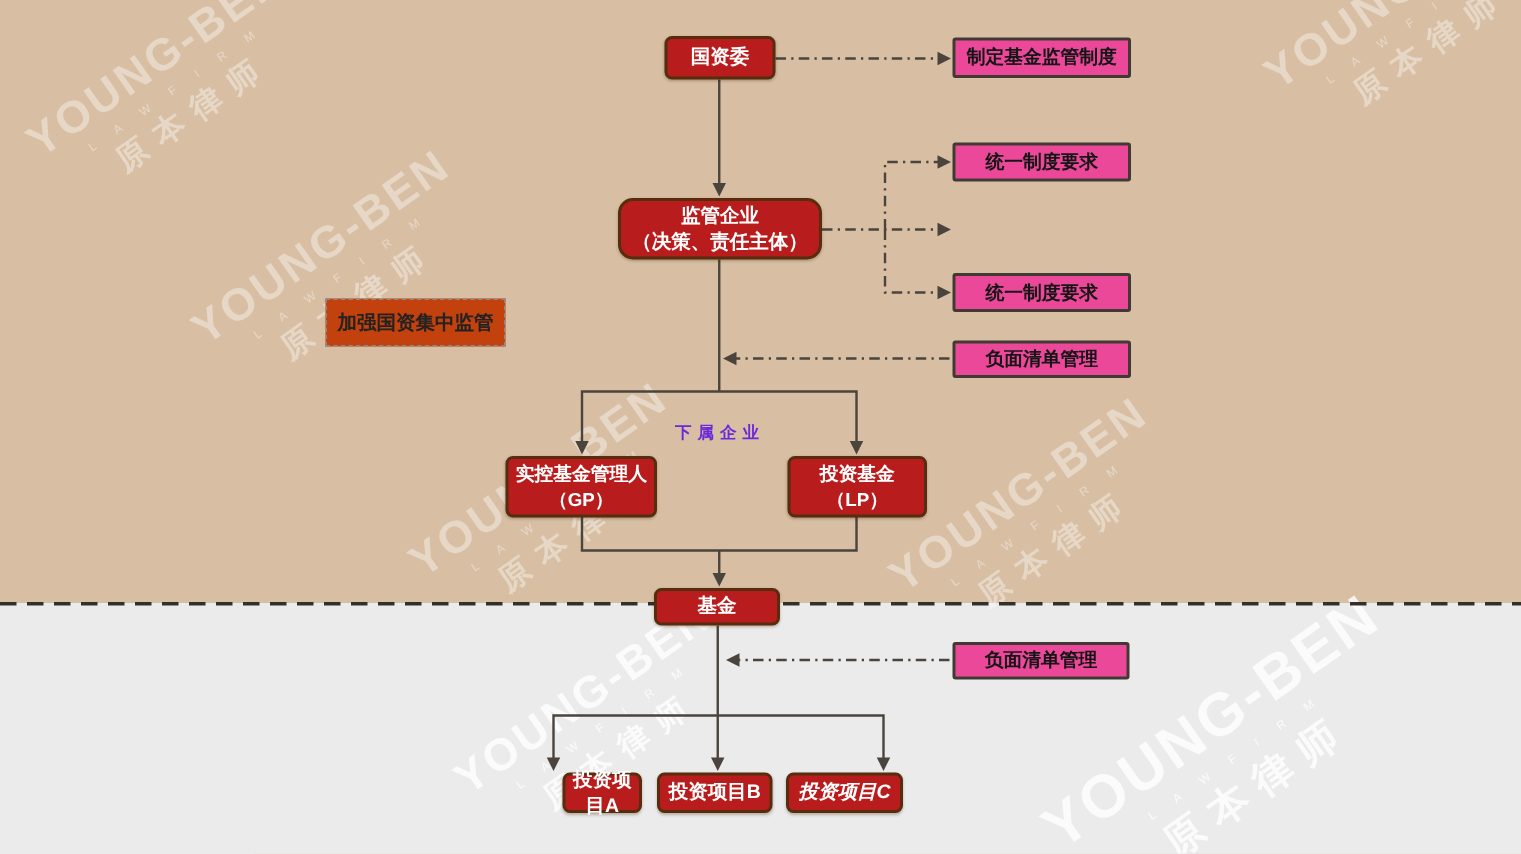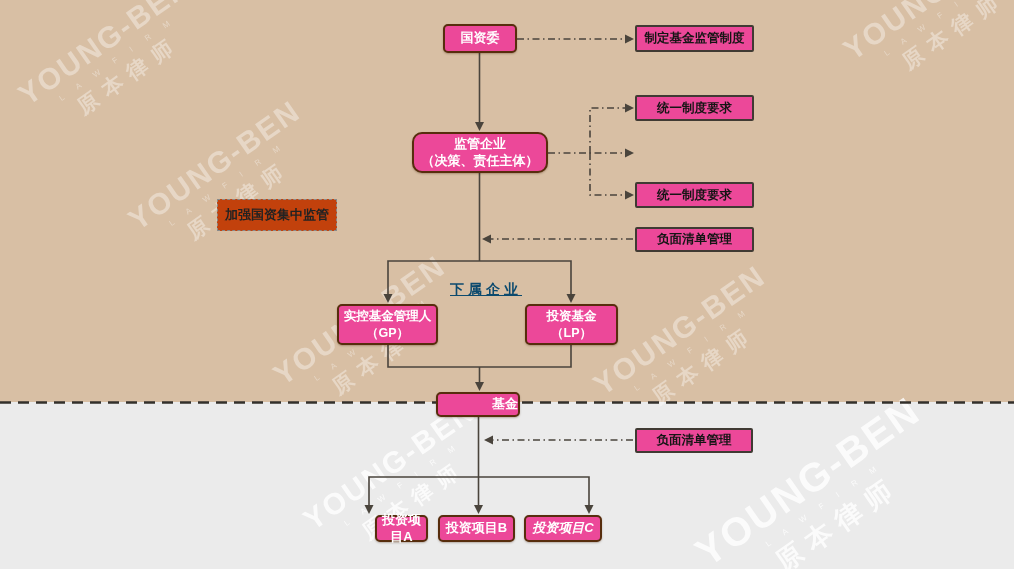--- a/index.html
+++ b/index.html
@@ -14,29 +14,29 @@
   .wm .firm{display:block;font-size:8px;letter-spacing:7px;margin-top:1px;}
   .wm .cn{display:block;font-family:"DejaVu Serif",serif;font-size:21px;
           letter-spacing:9px;font-weight:bold;margin-top:1px;}
   .wm.bright{color:rgba(255,255,255,.8);}
   .wm.big .brand{font-size:40px;} .wm.big .cn{font-size:27px;}
 
   svg.wires{position:absolute;left:0;top:0;}
 
   .node{position:absolute;display:flex;flex-direction:column;align-items:center;
         justify-content:center;text-align:center;box-sizing:border-box;line-height:1.3;}
-  .brown{background:#ec4899;border:2px solid #572d0d;border-radius:5px;color:#ffffff;
+  .brown{background:#b91c1c;border:2px solid #572d0d;border-radius:5px;color:#ffffff;
          font-weight:bold;font-size:13px;box-shadow:0 1px 2px rgba(60,30,0,.3);}
   .brown.small{font-size:12.5px;}
   .orange{background:#ec4899;border:2px solid #403a33;border-radius:2px;color:#151515;
           font-weight:bold;font-size:12.5px;}
   .whitelabel{background:#c2410c;border:1.6px dashed #8a8a8a;color:#222222;
               font-weight:bold;font-size:13px;}
-  .grouplabel{position:absolute;color:#0c4a6e;font-weight:bold;font-size:14px;
-              letter-spacing:4px;text-decoration:underline;}
+  .grouplabel{position:absolute;color:#6d28d9;font-weight:bold;font-size:11px;
+              letter-spacing:4px;}
 </style>
 </head>
 <body>
 
 <div class="stage">
 
   <div class="bg-top"></div>
   <div class="bg-bottom"></div>
 
   <div class="wm" style="left:15px;top:20px;">
@@ -156,21 +156,21 @@
 
   <div class="node brown small" style="left:525px;top:304px;width:93px;height:41px;">
     <span>投资基金</span>
     <span>（LP）</span>
   </div>
   <div class="node brown small" style="left:337px;top:304px;width:101px;height:41px;">
     <span>实控基金管理人</span>
     <span>（GP）</span>
   </div>
 
-  <div class="node brown" style="left:436px;top:392px;width:84px;height:25px;align-items:flex-end;">
+  <div class="node brown" style="left:436px;top:392px;width:84px;height:25px;">
     <span>基金</span>
   </div>
 
   <div class="node orange" style="left:635px;top:428px;width:118px;height:25px;">
     <span>负面清单管理</span>
   </div>
 
   <div class="node brown" style="left:331px;top:515px;width:53px;height:27px;margin-left:44px;">
     <span>投资项目A</span>
   </div>

